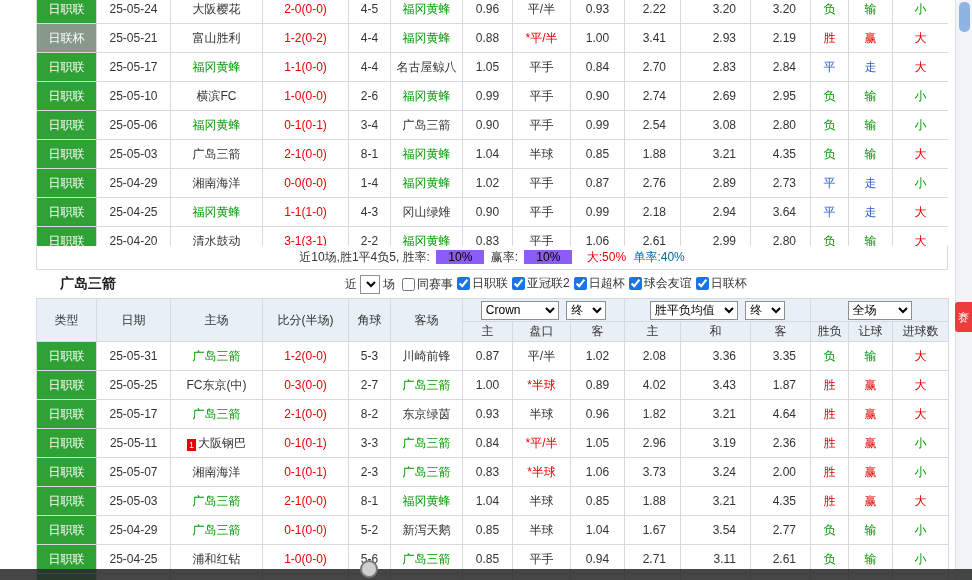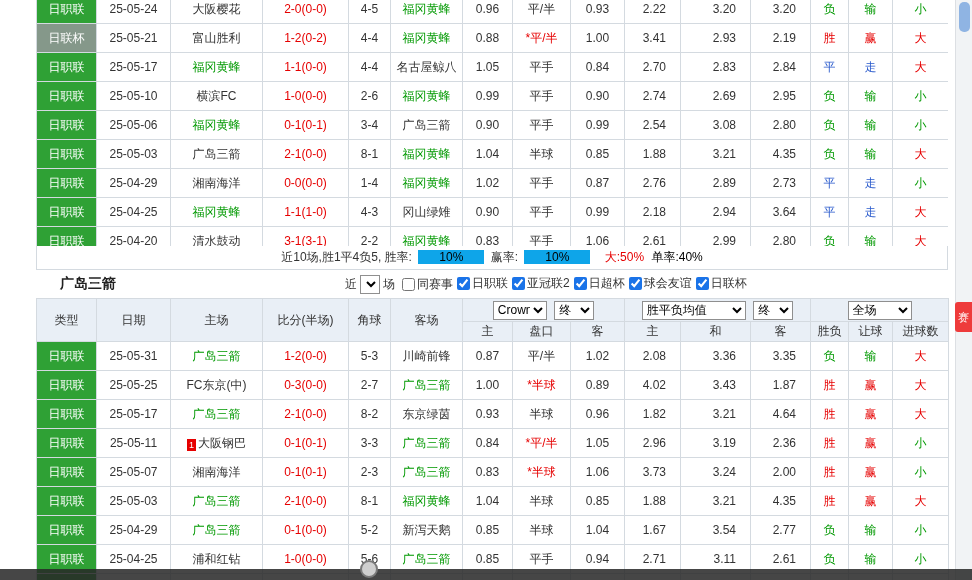--- a/index.html
+++ b/index.html
@@ -18,35 +18,35 @@
   .lg-gray{background:#85988a}
   .score{color:#e60000}
   .fg{color:#009900}
   .hstar{color:#e60000}
   .eu{text-align:right !important;padding-right:14px !important}
   .r{color:#e60000}.g{color:#009900}.b{color:#2b5bcc}
   .rc{display:inline-block;background:#e60000;color:#fff;width:9px;height:12px;font-size:9px;line-height:12px;margin-right:2px;text-align:center;vertical-align:-1px}
   .clip{overflow:hidden;height:246px}
   .clip table{margin-top:-6px}
   .summary{width:912px;height:24px;line-height:22px;border:1px solid #d4dae0;border-top:none;text-align:center;font-size:12px;box-sizing:border-box}
-  .rate-badge{background:#0ea5e9;color:#000;padding:0 21px;margin:0 3px}
+  .rate-badge{background:#8b5cf6;color:#000;padding:0 12px;margin:0 3px}
   .big{color:#e60000;margin-left:8px}
-  .single{color:#000000;margin-left:4px}
+  .single{color:#0369a1;margin-left:4px}
   .sechead{height:28px;display:flex;align-items:center;font-size:12px}
   .sechead .title{font-weight:bold;font-size:14px;margin-left:24px;color:#222}
   .filters{display:flex;align-items:center;margin-left:226px}
   .filters .lbl{margin:0 3px}
   .filters label{display:inline-flex;align-items:center;margin-left:4px;cursor:pointer}
   input[type=checkbox]{width:13px;height:13px;accent-color:#1a73e8;margin:0 2px 0 0}
   select{font-size:12px;height:19px;border:1px solid #8f8f8f;background:#fff;font-family:inherit;vertical-align:middle}
   th select{margin:0 2px}
   .sel-count{width:20px}
-  .sel-company{width:54px}
+  .sel-company{width:78px}
   .sel-final{width:40px}
-  .sel-avg{width:104px}
+  .sel-avg{width:88px}
   .sel-scope{width:64px}
   .sb{position:absolute;right:0;top:0;width:16px;height:580px;background:#f1f3f5;border-left:1px solid #dcdfe3}
   .sbt{position:absolute;right:2px;top:2px;width:11px;height:30px;background:#8fb4e3;border-radius:5px}
   .ftab{position:absolute;right:0;top:302px;width:17px;height:30px;background:#ee3b3b;color:#fff;font-size:11px;line-height:30px;text-align:center;border-radius:3px 0 0 3px;z-index:6;cursor:pointer}
   .bbar{position:absolute;left:0;bottom:0;width:972px;height:11px;background:rgba(40,40,40,.86);z-index:4}
   .bcirc{position:absolute;left:360px;bottom:2px;width:14px;height:14px;border-radius:50%;background:#cfcfcf;border:2px solid #7a7a7a;z-index:5}
 </style>
 </head>
 <body>
 

